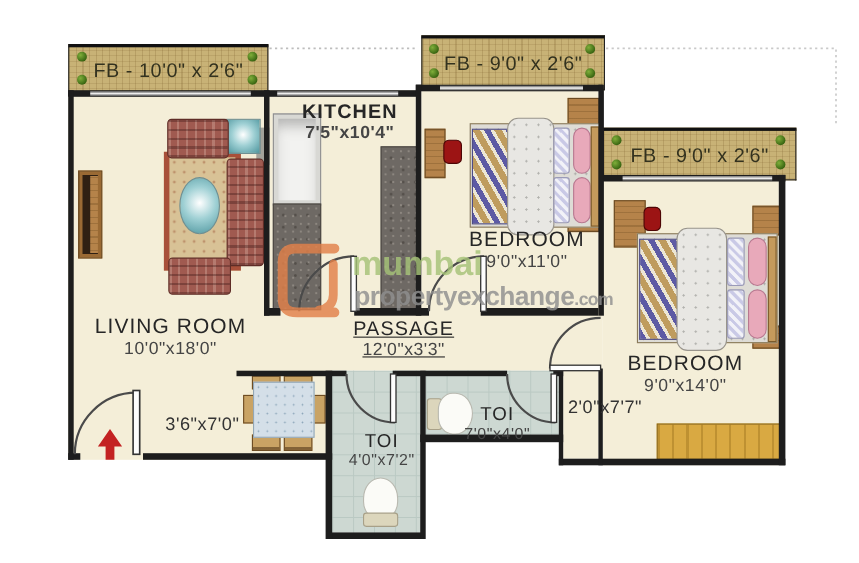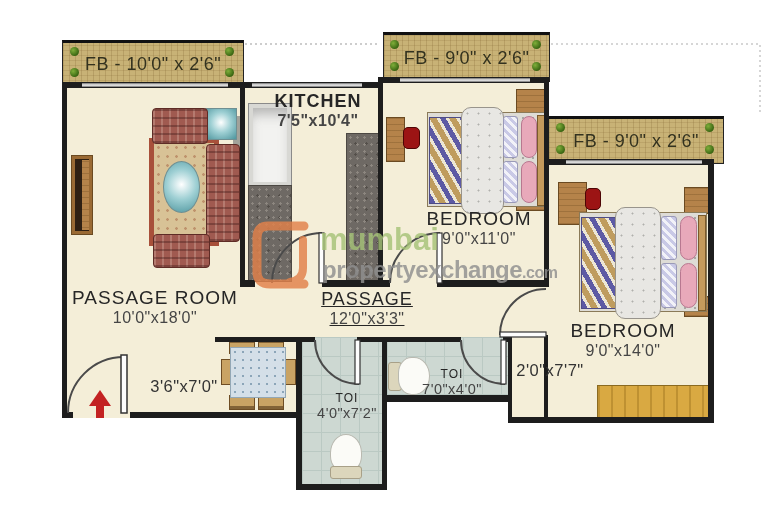--- a/index.html
+++ b/index.html
@@ -19,21 +19,21 @@
       border:1.5px solid #222;border-top:3.5px solid #111;
       display:flex;align-items:center;justify-content:center;
       font-size:18px;color:#33321f;letter-spacing:.5px;}
   .bush{position:absolute;width:9px;height:9px;border-radius:50%;
         background:radial-gradient(circle at 35% 35%,#7fae3a,#35610f 75%);z-index:4;}
   .rlabel{position:absolute;transform:translateX(-50%);text-align:center;color:#262626;
           line-height:1.18;z-index:8;white-space:nowrap;}
   .rname{font-size:18px;letter-spacing:1px;}
   .rdims{font-size:16px;color:#454545;letter-spacing:.5px;}
   .big .rname{font-size:19px;}
-  .small .rname{font-size:12px;}
+  .small .rname{font-size:17px;}
   .small .rdims{font-size:14.5px;}
   .single{font-size:16.5px;color:#333;letter-spacing:.5px;}
   
   .furn{position:absolute;z-index:3;}
   .wood{background:#b5834a;border:1px solid #6a4a22;
         background-image:repeating-linear-gradient(0deg,rgba(90,60,20,.25) 0 1px,transparent 1px 6px);}
   .granite{background:#6e6964;border:1px solid #4c4843;
         background-image:radial-gradient(#8d8780 1px,transparent 1.4px),
                          radial-gradient(#544f4a 1px,transparent 1.4px);
         background-size:7px 7px,11px 11px;background-position:0 0,3px 4px;}
@@ -230,21 +230,21 @@
     <rect x="355" y="340" width="5" height="44" fill="#fdfdfd" stroke="#333" stroke-width="1.2"></rect>
 
     <path d="M461,340 A44,44 0 0 0 505,384" stroke="#4a4a4a" stroke-width="2" fill="none"></path>
     <rect x="501" y="340" width="5" height="44" fill="#fdfdfd" stroke="#333" stroke-width="1.2"></rect>
 
     <path d="M546,289 A46,46 0 0 0 500,335" stroke="#4a4a4a" stroke-width="2" fill="none"></path>
     <rect x="500" y="332" width="46" height="5" fill="#fdfdfd" stroke="#333" stroke-width="1.2"></rect>
   </svg>
 
   <div class="rlabel big" style="left:155px;top:287px;">
-    <div class="rname">PASSAGE ROOM</div>
+    <div class="rname">LIVING ROOM</div>
     <div class="rdims">10'0"x18'0"</div>
   </div>
   <div class="rlabel" style="left:318px;top:91px;font-weight:bold;">
     <div class="rname">KITCHEN</div>
     <div class="rdims">7'5"x10'4"</div>
   </div>
   <div class="rlabel big" style="left:479px;top:208px;">
     <div class="rname">BEDROOM</div>
     <div class="rdims">9'0"x11'0"</div>
   </div>

